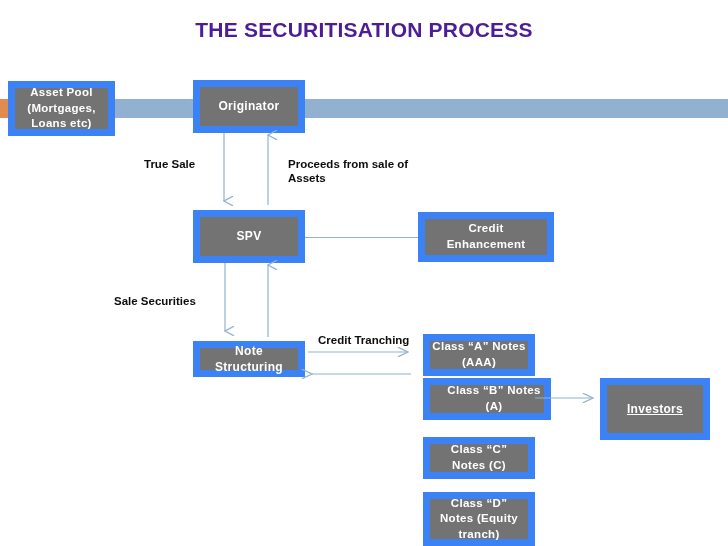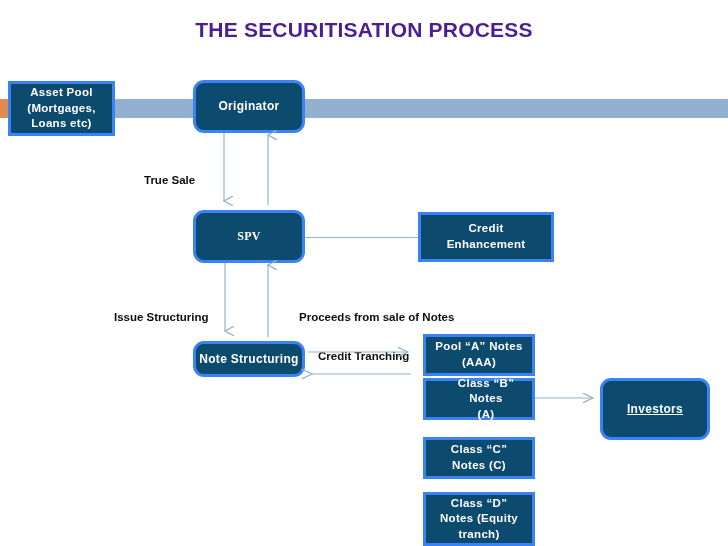--- a/index.html
+++ b/index.html
@@ -44,35 +44,35 @@
     left: 0;
     top: 99px;
     width: 9px;
     height: 19px;
     background: #e08b4f;
   }
   
   .box {
     position: absolute;
     box-sizing: border-box;
-    background: #0c4a6e;
-    border: 3px solid #3b82f6;
+    background: #737373;
+    border: 7px solid #3b82f6;
     color: #ffffff;
     font-weight: bold;
     display: flex;
     align-items: center;
     justify-content: center;
     text-align: center;
     line-height: 1.35;
     font-family: "Liberation Sans", sans-serif;
     letter-spacing: 0.3px;
     white-space: pre-line;
   }
   .box.small { font-size: 11.5px; }
-  .box.mid   { font-size: 12px; border-radius: 11px; }
+  .box.mid   { font-size: 12px; }
 
   
   .hline {
     position: absolute;
     height: 1px;
     background: #93b2ce;
   }
   
   .arrowsvg {
     position: absolute;
@@ -80,21 +80,20 @@
   }
   
   .caption {
     position: absolute;
     color: #0d0d0d;
     font-size: 11.5px;
     font-weight: bold;
     font-family: "Liberation Sans", sans-serif;
     line-height: 1.25;
     white-space: pre-line;
-    margin-top: 16px;
   }
 </style>
 </head>
 <body>
 
 <div id="slide">
 
   <div class="slide-title">THE SECURITISATION PROCESS</div>
 
   <div class="band"></div>
@@ -120,50 +119,51 @@
       <marker id="ah-left" markerWidth="10" markerHeight="9" refX="1" refY="4.5" orient="auto">
         <path d="M9.5,0.5 L1,4.5 L9.5,8.5" fill="none" stroke="#93b2ce" stroke-width="1.1"></path>
       </marker>
     </defs>
     <line x1="9" y1="0" x2="9" y2="68" stroke="#93b2ce" stroke-width="1.2" marker-end="url(#ah-down)"></line>
     <line x1="53" y1="72" x2="53" y2="2" stroke="#93b2ce" stroke-width="1.2" marker-end="url(#ah-up)"></line>
   </svg>
 
   <div class="caption" style="left:144px; top:157px;">True Sale</div>
 
+  <div class="caption" style="left:288px; top:157px; width:150px;">Proceeds from sale of
+Assets</div>
 
-  <div class="box mid" style="left:193px; top:210px; width:112px; height:53px;font-family:Liberation Serif, serif;">SPV</div>
+  <div class="box mid" style="left:193px; top:210px; width:112px; height:53px;">SPV</div>
 
   <div class="hline" style="left:305px; top:237px; width:113px;"></div>
 
   <div class="box small" style="left:418px; top:212px; width:136px; height:50px;">Credit
 Enhancement</div>
 
   <svg class="arrowsvg" style="left:215px; top:263px;" width="70" height="80">
     <line x1="10" y1="0" x2="10" y2="68" stroke="#93b2ce" stroke-width="1.2" marker-end="url(#ah-down)"></line>
     <line x1="53" y1="74" x2="53" y2="2" stroke="#93b2ce" stroke-width="1.2" marker-end="url(#ah-up)"></line>
   </svg>
 
-  <div class="caption" style="left:114px; top:294px;">Issue Structuring</div>
+  <div class="caption" style="left:114px; top:294px;">Sale Securities</div>
 
-  <div class="caption" style="left:299px; top:294px; width:220px;">Proceeds from sale of Notes</div>
 
   <div class="box mid" style="left:193px; top:341px; width:112px; height:36px;">Note Structuring</div>
 
   <div class="caption" style="left:318px; top:333px;">Credit Tranching</div>
 
   <svg class="arrowsvg" style="left:308px; top:348px;" width="110" height="34">
     <line x1="0" y1="4" x2="100" y2="4" stroke="#93b2ce" stroke-width="1.2" marker-end="url(#ah-right)"></line>
     <line x1="103" y1="26" x2="4" y2="26" stroke="#93b2ce" stroke-width="1.2" marker-end="url(#ah-left)"></line>
   </svg>
 
-  <div class="box small" style="left:423px; top:334px; width:112px; height:42px;">Pool “A” Notes
+  <div class="box small" style="left:423px; top:334px; width:112px; height:42px;">Class “A” Notes
 (AAA)</div>
 
-  <div class="box small" style="left:423px; top:378px; width:112px; height:42px;padding-left:14px;">Class “B” Notes
+  <div class="box small" style="left:423px; top:378px; width:128px; height:42px;padding-left:14px;">Class “B” Notes
 (A)</div>
 
   <div class="box small" style="left:423px; top:437px; width:112px; height:42px;">Class “C”
 Notes (C)</div>
 
   <div class="box small" style="left:423px; top:492px; width:112px; height:54px;">Class “D”
 Notes (Equity
 tranch)</div>
 
   <svg class="arrowsvg" style="left:535px; top:392px;" width="68" height="14">

